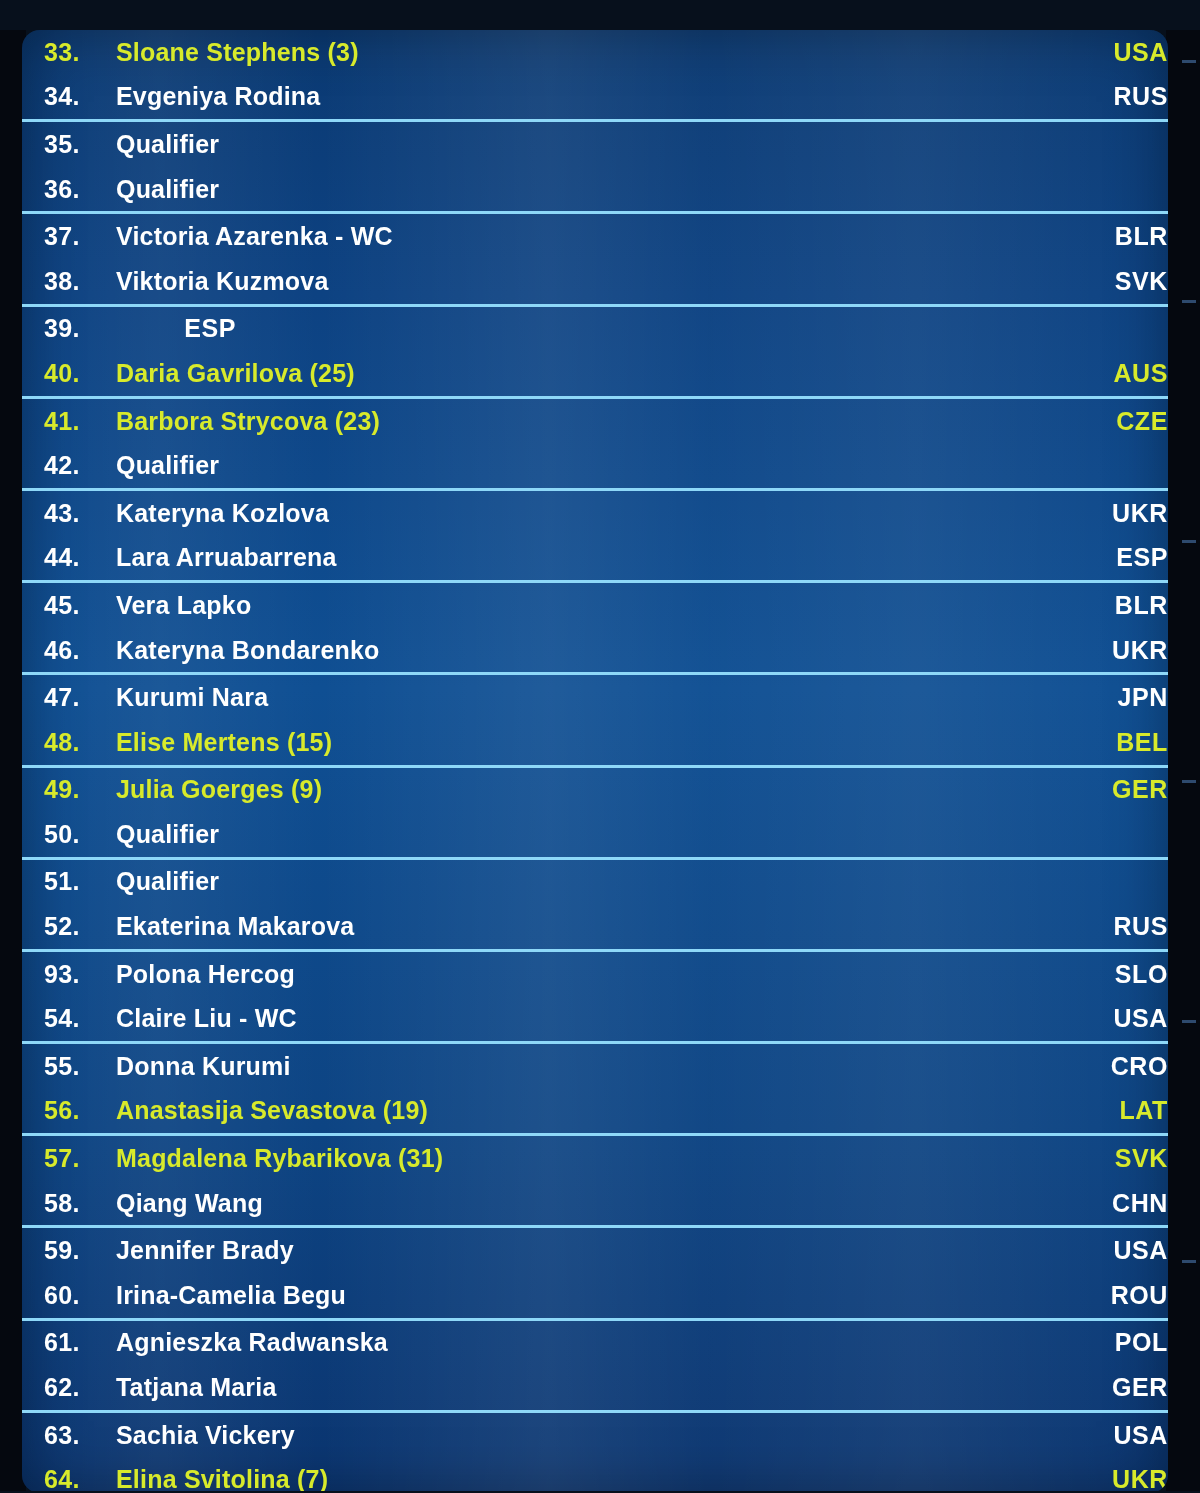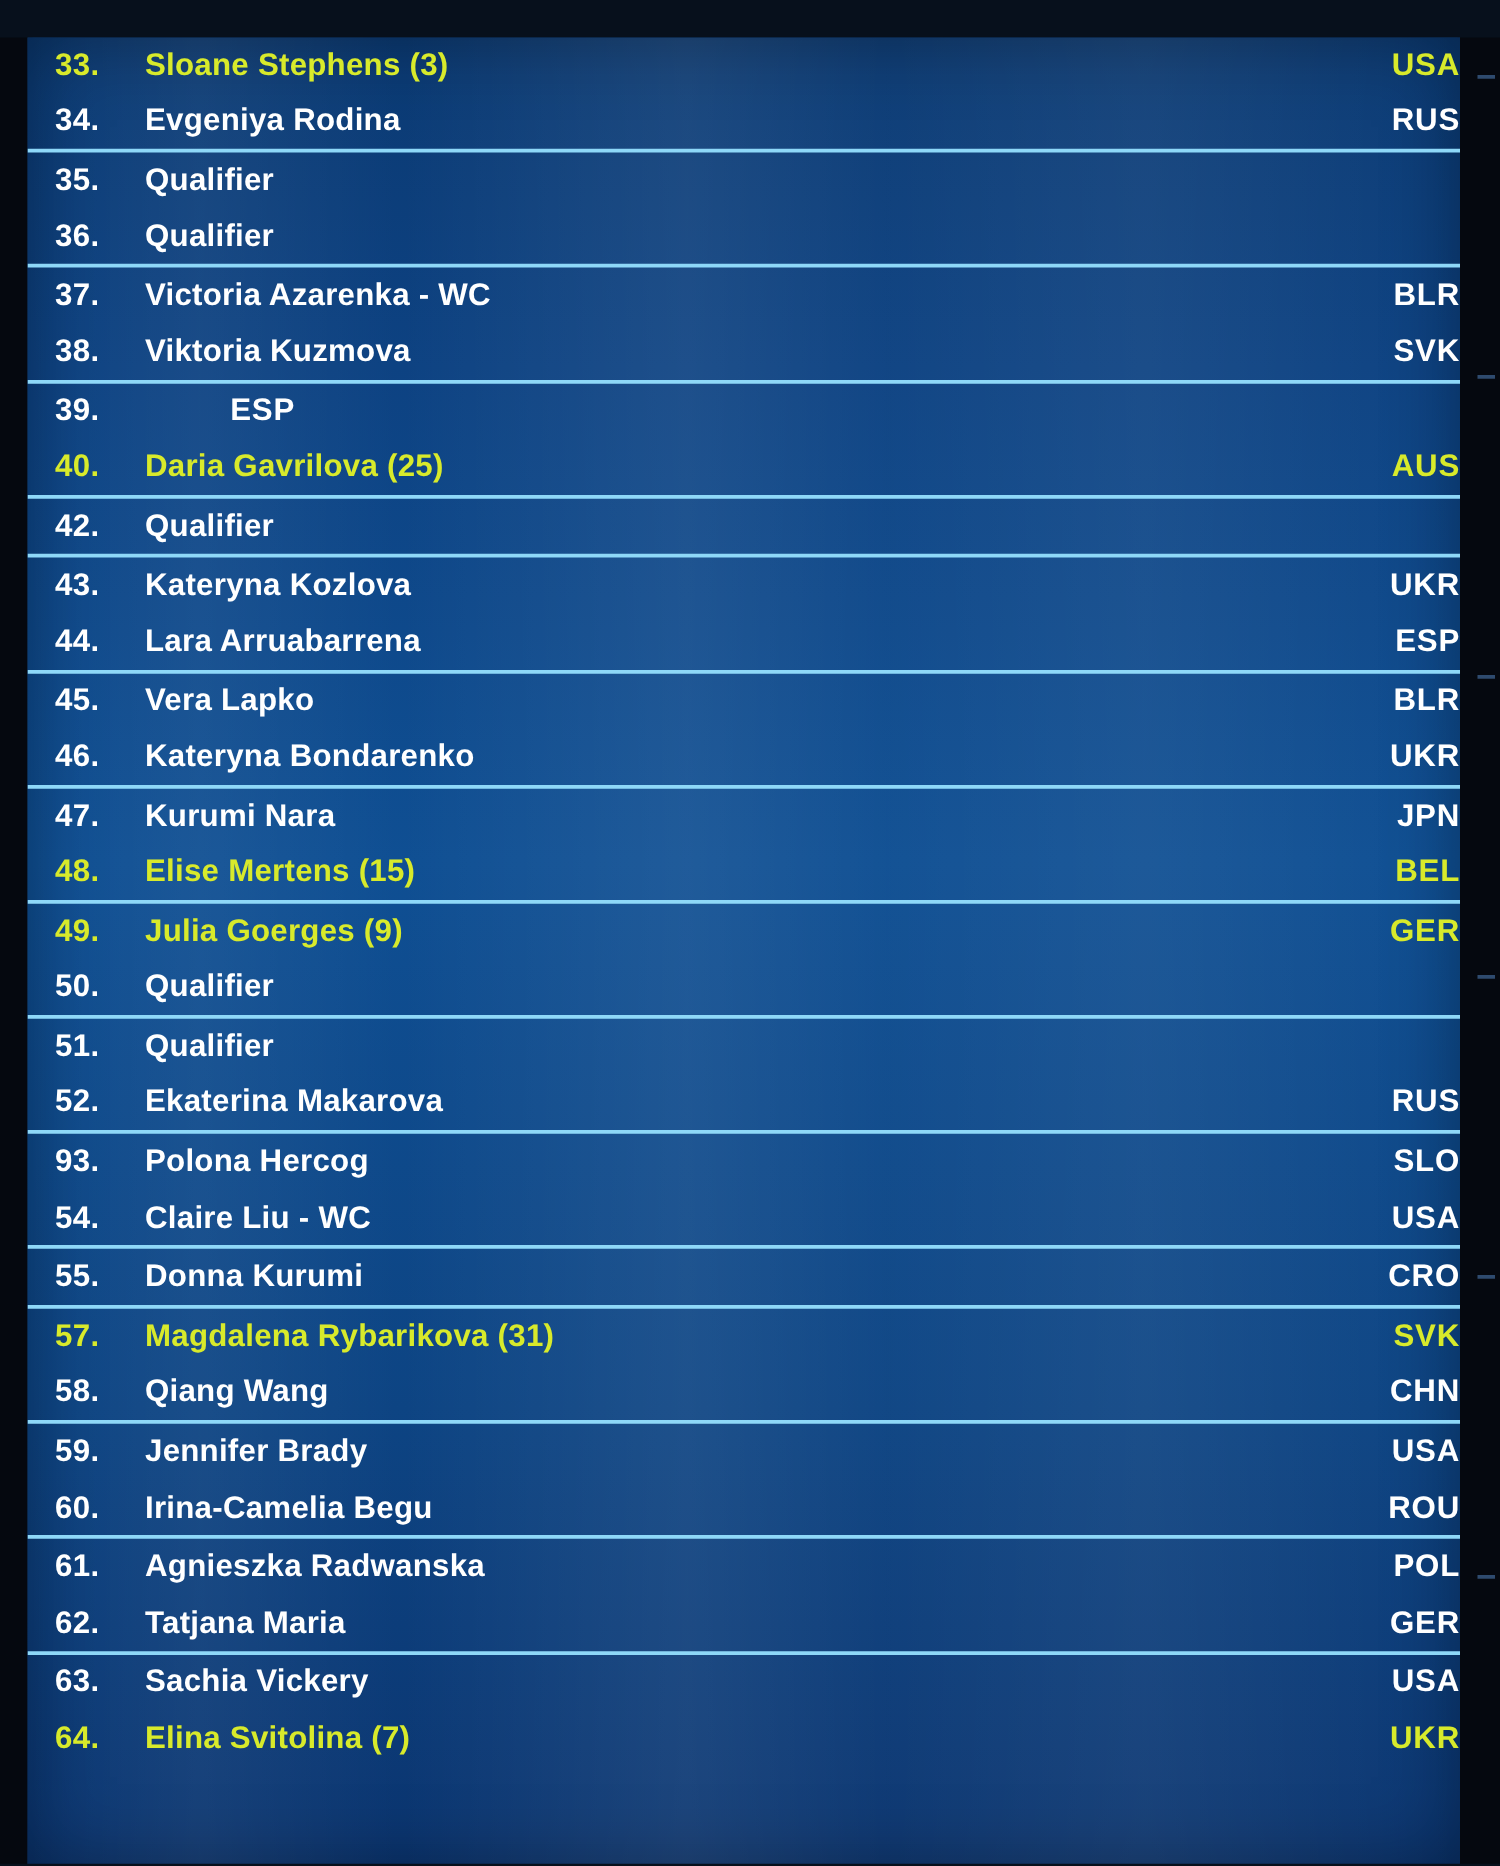--- a/index.html
+++ b/index.html
@@ -40,20 +40,21 @@
 
   .draw-panel {
     position: absolute;
     left: 22px;
     top: 30px;
     width: 1146px;
     height: 1463px;
     background: linear-gradient(180deg,#0b3a73 0%, #0d4282 18%, #0f4f93 45%, #0d4483 75%, #0b3570 100%);
     box-shadow: inset 0 0 60px rgba(0,0,0,0.35);
     overflow: hidden;
+    border-radius: 18px;
   }
   
   .sheen {
     position: absolute;
     top: 0; bottom: 0;
     pointer-events: none;
     background: linear-gradient(90deg,
         rgba(255,255,255,0.00) 0%,
         rgba(255,255,255,0.05) 12%,
         rgba(255,255,255,0.00) 26%,
@@ -182,20 +183,25 @@
             <div class="country white">ESP</div>
           </div>
           <div class="row">
             <div class="num yellow">40.</div>
             <div class="name yellow">Daria Gavrilova (25)</div>
             <div class="country yellow">AUS</div>
           </div>
         </div>
         <div class="pair">
           <div class="row">
+            <div class="num yellow">41.</div>
+            <div class="name yellow">Barbora Strycova (23)</div>
+            <div class="country yellow">CZE</div>
+          </div>
+          <div class="row">
             <div class="num white">42.</div>
             <div class="name white">Qualifier</div>
             <div class="country white"></div>
           </div>
         </div>
         <div class="pair">
           <div class="row">
             <div class="num white">43.</div>
             <div class="name white">Kateryna Kozlova</div>
             <div class="country white">UKR</div>
@@ -265,20 +271,25 @@
             <div class="name white">Claire Liu - WC</div>
             <div class="country white">USA</div>
           </div>
         </div>
         <div class="pair">
           <div class="row">
             <div class="num white">55.</div>
             <div class="name white">Donna Kurumi</div>
             <div class="country white">CRO</div>
           </div>
+          <div class="row">
+            <div class="num yellow">56.</div>
+            <div class="name yellow">Anastasija Sevastova (19)</div>
+            <div class="country yellow">LAT</div>
+          </div>
         </div>
         <div class="pair">
           <div class="row">
             <div class="num yellow">57.</div>
             <div class="name yellow">Magdalena Rybarikova (31)</div>
             <div class="country yellow">SVK</div>
           </div>
           <div class="row">
             <div class="num white">58.</div>
             <div class="name white">Qiang Wang</div>

